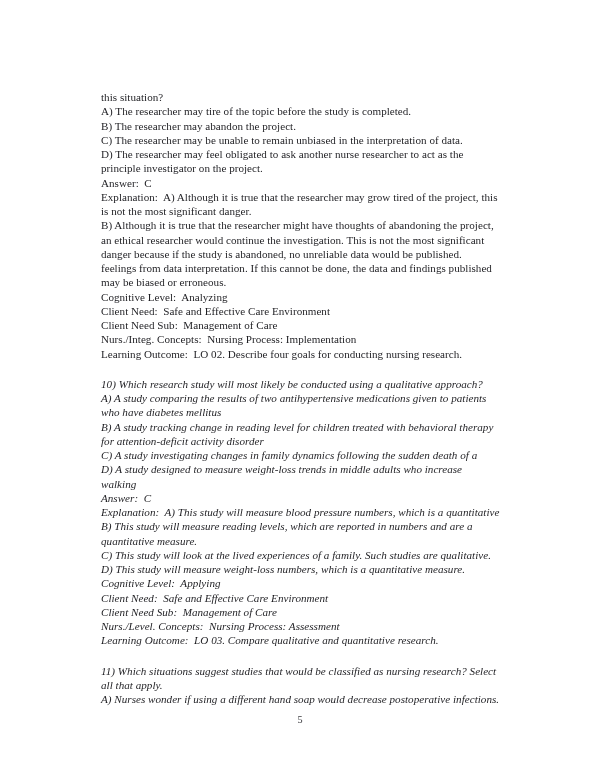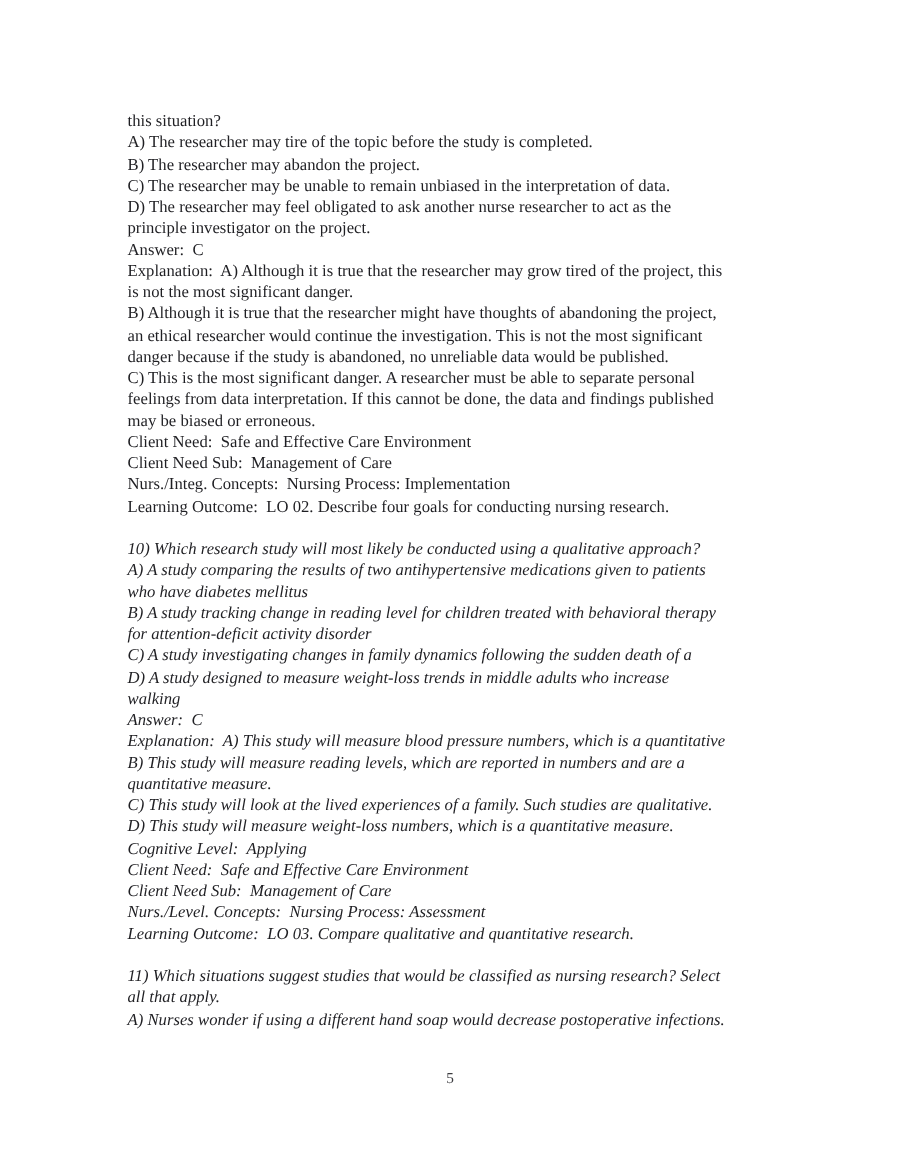--- a/index.html
+++ b/index.html
@@ -32,21 +32,21 @@
   .line {
     font-size: 11.1px;
     line-height: 14.25px;
     letter-spacing: 0.02px;
     white-space: pre;
     color: #1f1f23;
     text-rendering: optimizeLegibility;
   }
 
   .block {
-    margin: 0;
+    margin: 16px;
     padding: 0;
   }
 
   .block + .block {
     margin-top: 14.25px;
     font-style: italic;
   }
 
   #page-number {
     position: absolute;
@@ -72,23 +72,23 @@
       <div class="line">B) The researcher may abandon the project.</div>
       <div class="line">C) The researcher may be unable to remain unbiased in the interpretation of data.</div>
       <div class="line">D) The researcher may feel obligated to ask another nurse researcher to act as the</div>
       <div class="line">principle investigator on the project.</div>
       <div class="line">Answer:  C</div>
       <div class="line">Explanation:  A) Although it is true that the researcher may grow tired of the project, this</div>
       <div class="line">is not the most significant danger.</div>
       <div class="line">B) Although it is true that the researcher might have thoughts of abandoning the project,</div>
       <div class="line">an ethical researcher would continue the investigation. This is not the most significant</div>
       <div class="line">danger because if the study is abandoned, no unreliable data would be published.</div>
-      <div class="line">C) This is the most significant danger. A researcher must be able to separate personal</div>
       <div class="line">feelings from data interpretation. If this cannot be done, the data and findings published</div>
       <div class="line">may be biased or erroneous.</div>
+      <div class="line">Cognitive Level:  Analyzing</div>
       <div class="line">Client Need:  Safe and Effective Care Environment</div>
       <div class="line">Client Need Sub:  Management of Care</div>
       <div class="line">Nurs./Integ. Concepts:  Nursing Process: Implementation</div>
       <div class="line">Learning Outcome:  LO 02. Describe four goals for conducting nursing research.</div>
     </div>
 
     <div class="block">
       <div class="line">10) Which research study will most likely be conducted using a qualitative approach?</div>
       <div class="line">A) A study comparing the results of two antihypertensive medications given to patients</div>
       <div class="line">who have diabetes mellitus</div>

